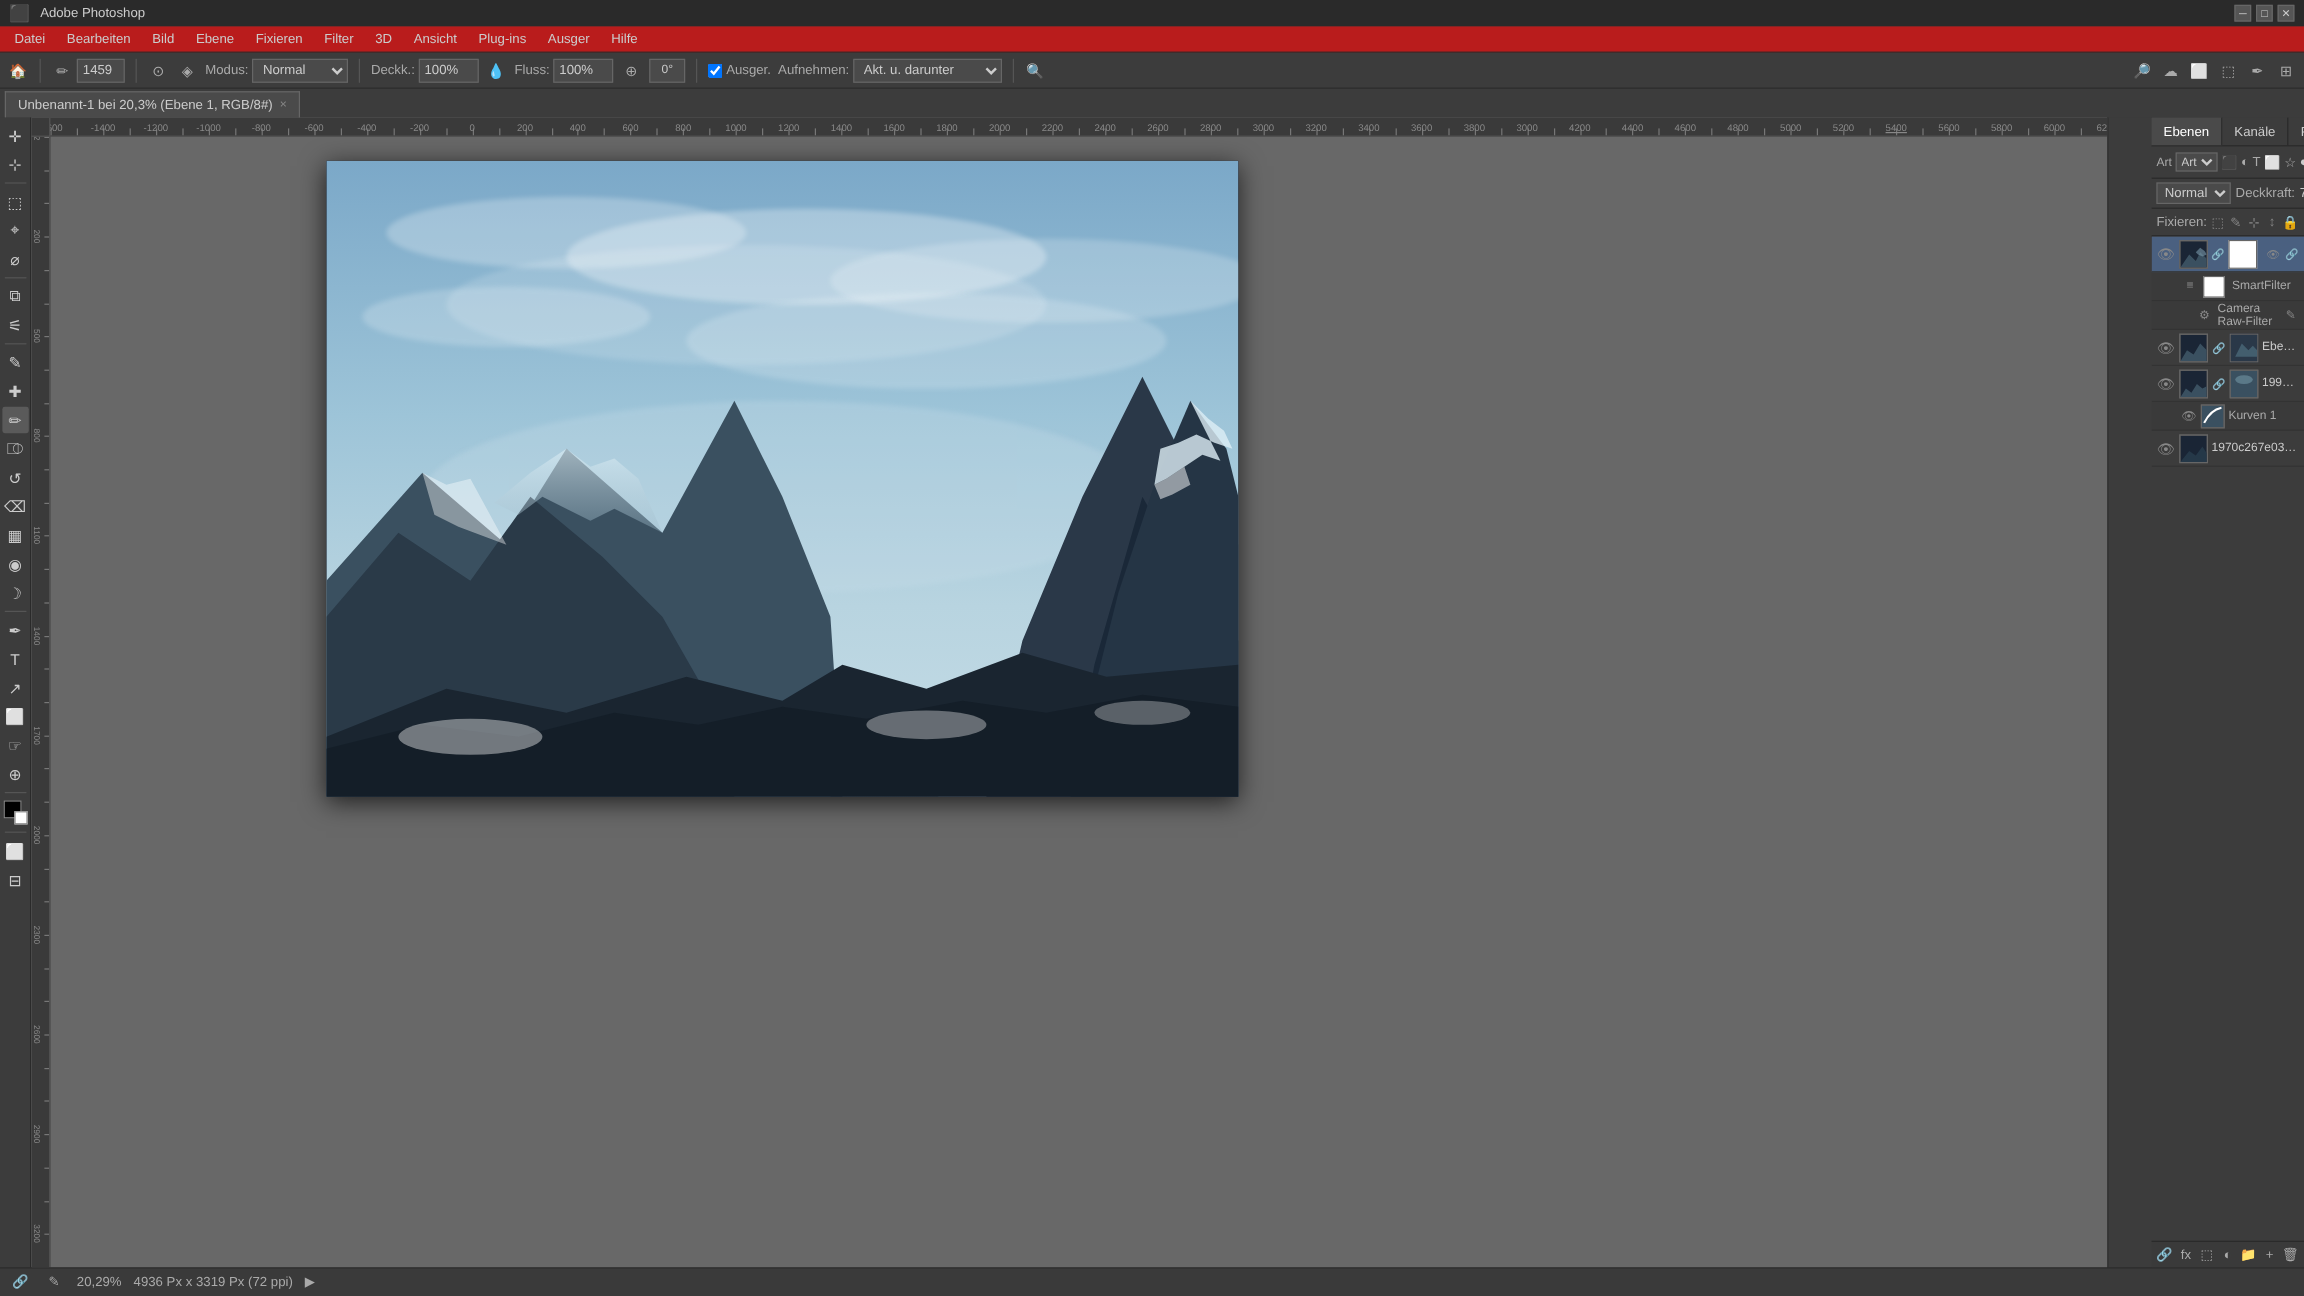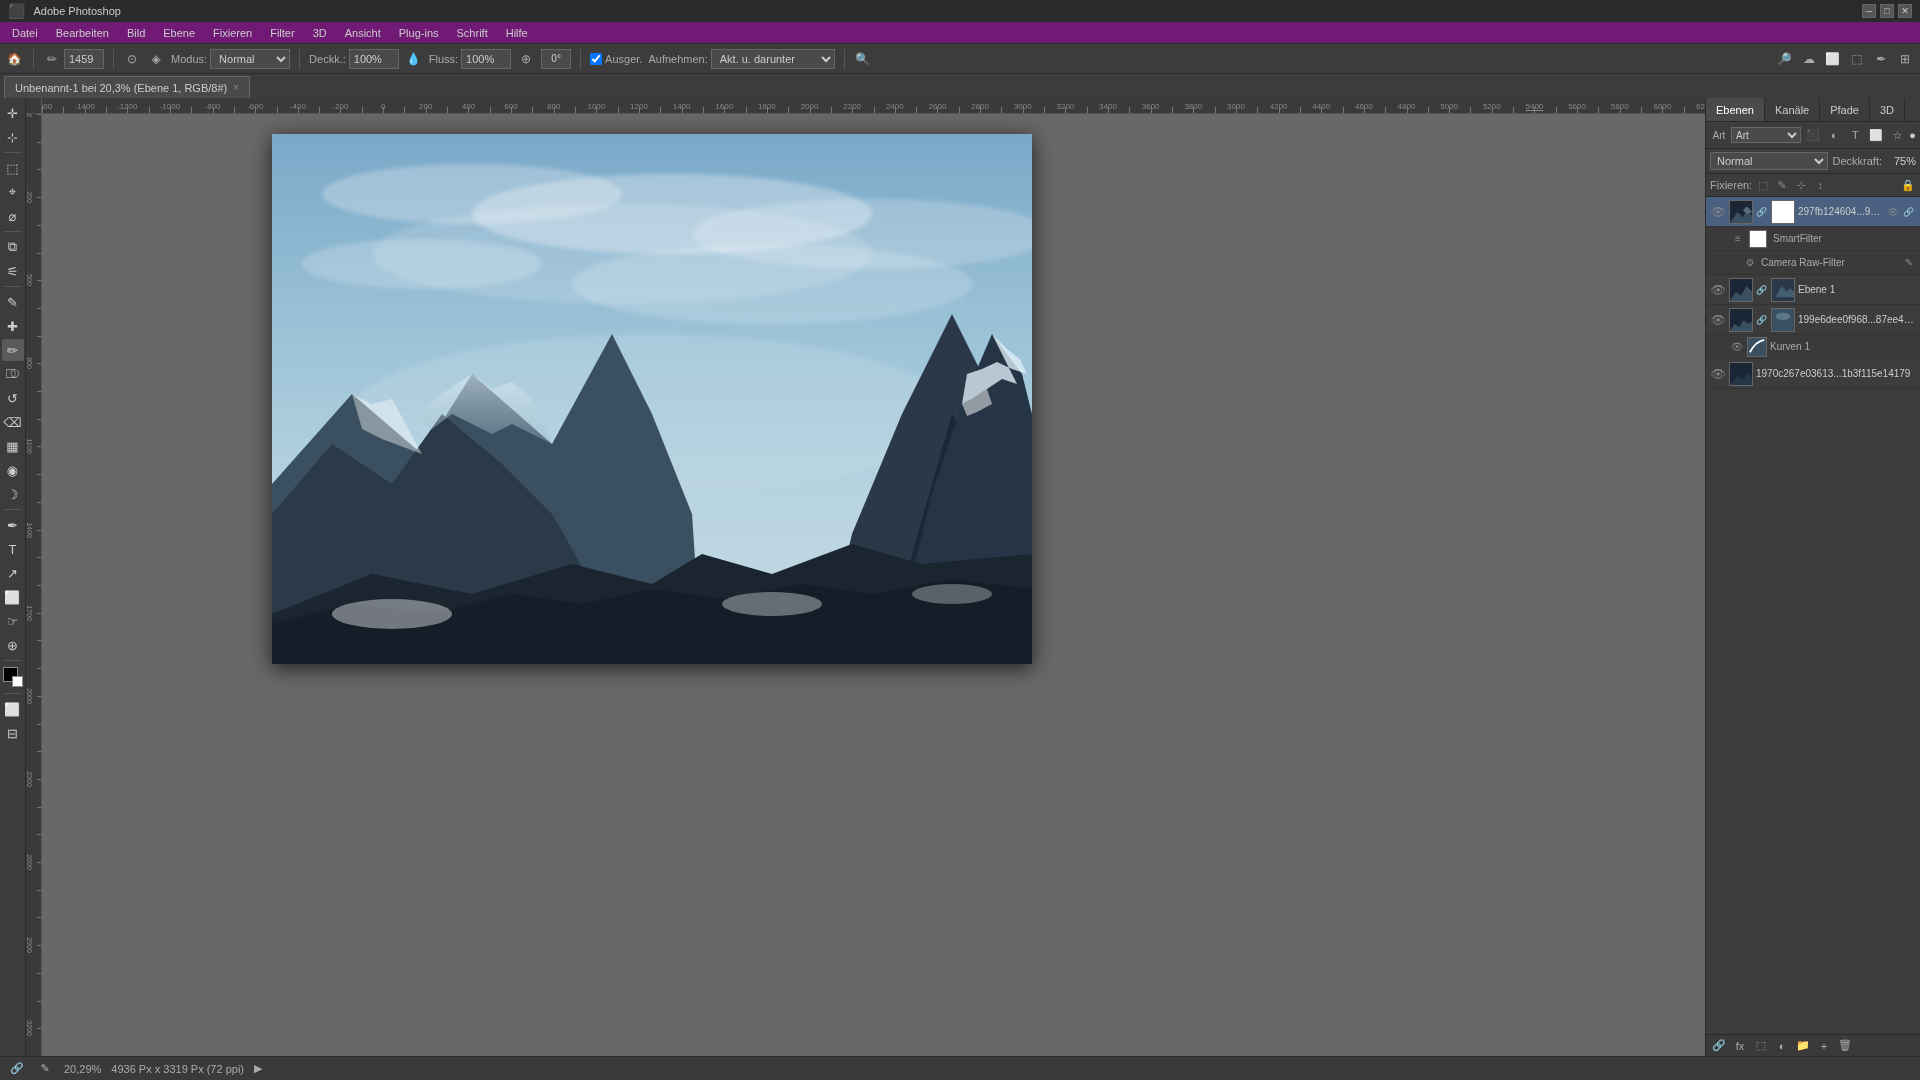--- a/index.html
+++ b/index.html
@@ -44,21 +44,21 @@
       justify-content: center;
       font-size: 9px;
       color: #ccc;
       cursor: pointer;
     }
 
     
     #menu-bar {
       width: 100%;
       height: 22px;
-      background: #701a75;
+      background: #b91c1c;
       display: flex;
       align-items: center;
       padding: 0 4px;
       gap: 2px;
       border-bottom: 1px solid #2a2a2a;
     }
     .menu-item {
       padding: 2px 8px;
       color: #cccccc;
       font-size: 11px;
@@ -262,25 +262,26 @@
     }
 
     
     #mountain-svg {
       width: 100%;
       height: 100%;
     }
 
     
     #right-panel {
-      width: 215px;
+      width: 164px;
       background: #3c3c3c;
       border-left: 1px solid #2a2a2a;
       display: flex;
       flex-direction: column;
+      padding-left: 36px;
     }
 
     
     #panel-tabs {
       display: flex;
       height: 24px;
       background: #3c3c3c;
       border-bottom: 1px solid #2a2a2a;
     }
     .panel-tab {
@@ -561,21 +562,21 @@
 <div id="menu-bar">
   <div class="menu-item">Datei</div>
   <div class="menu-item">Bearbeiten</div>
   <div class="menu-item">Bild</div>
   <div class="menu-item">Ebene</div>
   <div class="menu-item">Fixieren</div>
   <div class="menu-item">Filter</div>
   <div class="menu-item">3D</div>
   <div class="menu-item">Ansicht</div>
   <div class="menu-item">Plug-ins</div>
-  <div class="menu-item">Schrift</div>
+  <div class="menu-item">Ausger</div>
   <div class="menu-item">Hilfe</div>
 </div>
 
 <div id="options-bar">
   <div class="options-icon">🏠</div>
   <div class="options-divider"></div>
   <div class="options-group">
     <div class="options-icon">✏</div>
     <input class="options-input" style="width: 40px;" value="1459" readonly="">
   </div>

